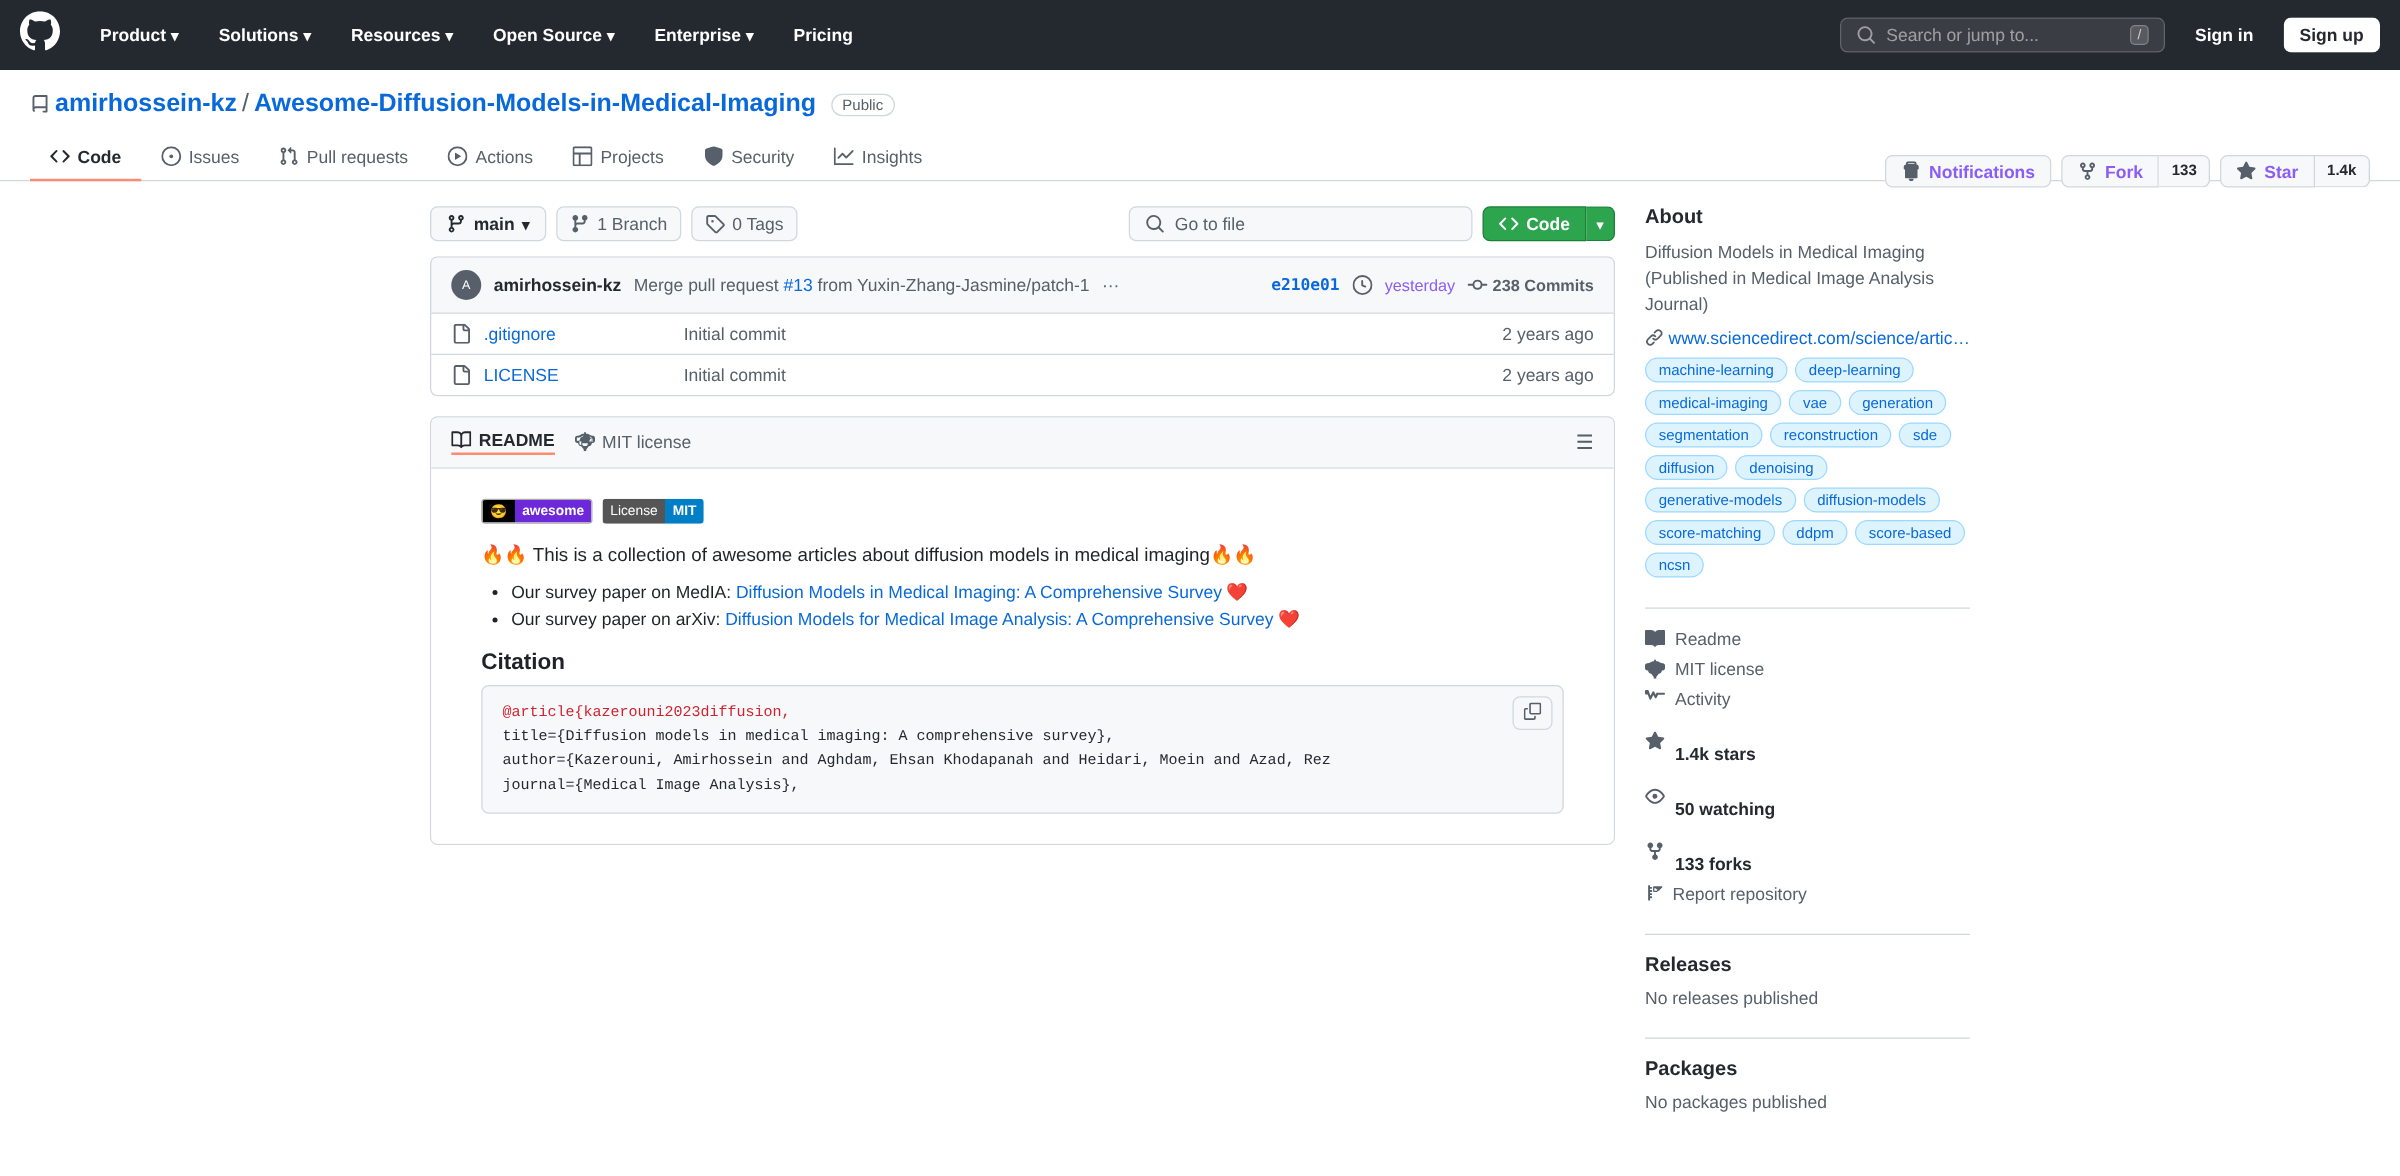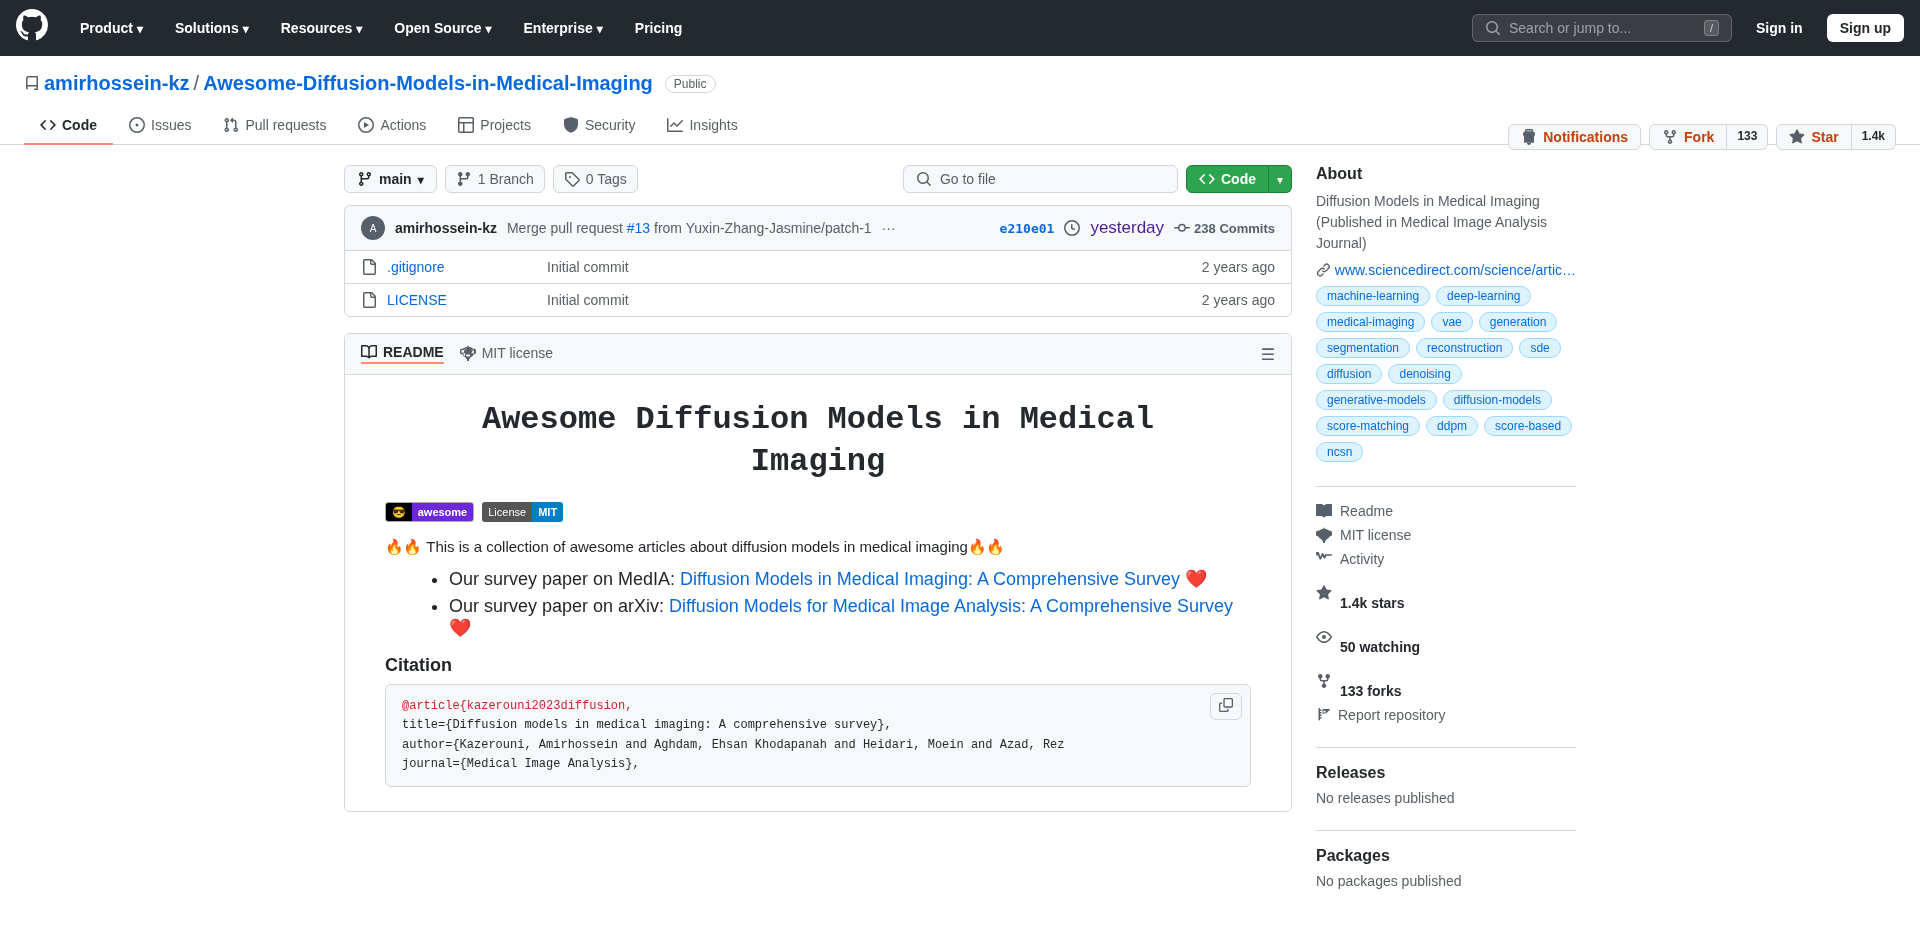--- a/index.html
+++ b/index.html
@@ -117,21 +117,21 @@
     .repo-action-btn {
       display: flex;
       align-items: center;
       gap: 6px;
       background: #f6f8fa;
       border: 1px solid #d0d7de;
       border-radius: 6px;
       padding: 4px 12px;
       font-size: 14px;
       font-weight: 600;
-      color: #c2410c;
+      color: #8b5cf6;
       cursor: pointer;
     }
     .repo-action-count {
       background: #f6f8fa;
       border: 1px solid #d0d7de;
       border-left: none;
       border-radius: 0 6px 6px 0;
       padding: 4px 10px;
       font-size: 12px;
       font-weight: 600;
@@ -263,21 +263,21 @@
       align-items: center;
       justify-content: center;
       color: #fff;
       font-size: 10px;
       flex-shrink: 0;
     }
     .commit-author { font-weight: 600; font-size: 14px; color: #24292f; }
     .commit-message { color: #57606a; font-size: 14px; flex: 1; }
     .commit-message a { color: #0969da; text-decoration: none; }
     .commit-hash { color: #0969da; font-size: 13px; font-weight: 600; font-family: monospace; text-decoration: none; }
-    .commit-time { color: #4c1d95; font-size: 17px; }
+    .commit-time { color: #8b5cf6; font-size: 13px; }
     .commits-link {
       display: flex;
       align-items: center;
       gap: 4px;
       color: #57606a;
       font-size: 13px;
       text-decoration: none;
       font-weight: 600;
     }
 
@@ -346,21 +346,21 @@
       font-family: "Courier New", monospace;
       font-size: 32px;
       font-weight: 700;
       color: #24292f;
       margin-bottom: 20px;
       line-height: 1.3;
     }
     .readme-badges { display: flex; gap: 8px; justify-content: flex-start; margin-bottom: 16px; }
     .readme-intro { font-size: 15px; margin-bottom: 12px; }
     .readme-list { padding-left: 24px; }
-    .readme-list li { margin-bottom: 6px; font-size: 18px; margin-left: 40px; }
+    .readme-list li { margin-bottom: 6px; font-size: 14px; }
     .readme-list a { color: #0969da; text-decoration: none; }
     .readme-section-title { font-size: 18px; font-weight: 700; margin: 16px 0 8px; }
     .code-block {
       background: #f6f8fa;
       border: 1px solid #d0d7de;
       border-radius: 6px;
       padding: 12px 16px;
       font-family: "Courier New", monospace;
       font-size: 12px;
       color: #24292f;
@@ -694,21 +694,20 @@
           <div class="readme-tab-inactive">
             <svg width="16" height="16" viewBox="0 0 16 16" fill="currentColor">
                 <path d="M8.75.75V2h.985c.304 0 .603.08.867.228l1.485.85c.568.325 1.155.594 1.822.594h.491C15.203 3.672 16 4.469 16 5.45v2.1c0 .98-.797 1.778-1.8 1.778h-.667a2.999 2.999 0 0 1-2.545 2.643L9 14.5V16h-2v-1.5l-2-2.528a3 3 0 0 1-2.545-2.643H1.8C.797 9.328 0 8.531 0 7.55v-2.1C0 4.469.797 3.672 1.8 3.672h.491c.667 0 1.254-.269 1.822-.594l1.485-.85A1.75 1.75 0 0 1 6.465 2H7.25V.75ZM5.72 9.5a1.5 1.5 0 0 0 4.56 0Zm7.53-4.578L11.7 4l1.55 3.295c.056.12.078.248.078.378 0 .552.045.828.272 1.077 0 0 .4-.003.4-.553v-2.1a.278.278 0 0 0-.277-.278h-.473ZM3.5 9.5a1.5 1.5 0 0 0 1.5 1.5v-3H3.5Zm9.5-4.5-.178-.1-1.55 3.295H12l.998.001.002-.001V5.45a.278.278 0 0 0-.278-.278H11.5L10 5l-1.5-.45V3.5H6.465a.25.25 0 0 0-.124.033l-1.485.85a5.24 5.24 0 0 1-1.956.617h.1v.55L2.5 5l.3-.05-.35.1H1.8a.278.278 0 0 0-.278.278L1.5 7.65l.5.001.5-.001v-.002l1-.001L4.5 5h.278L5.5 4.5 7 3.5h2v1h.5l1 .5 1.5.45V5Z"></path>
               </svg>
             <span>MIT license</span>
           </div>
         </div>
         <span class="readme-options">☰</span>
       </div>
       <div class="readme-body">
-        <div class="readme-title">Awesome Diffusion Models in Medical<br>Imaging</div>
         <div class="readme-badges badge-wrap">
           <div class="badge-awesome-wrap">
             <div class="badge-awesome-left">😎</div>
             <div class="badge-awesome-right">awesome</div>
           </div>
           <div class="badge-license-wrap">
             <div class="badge-license-left">License</div>
             <div class="badge-license-right">MIT</div>
           </div>
         </div>

